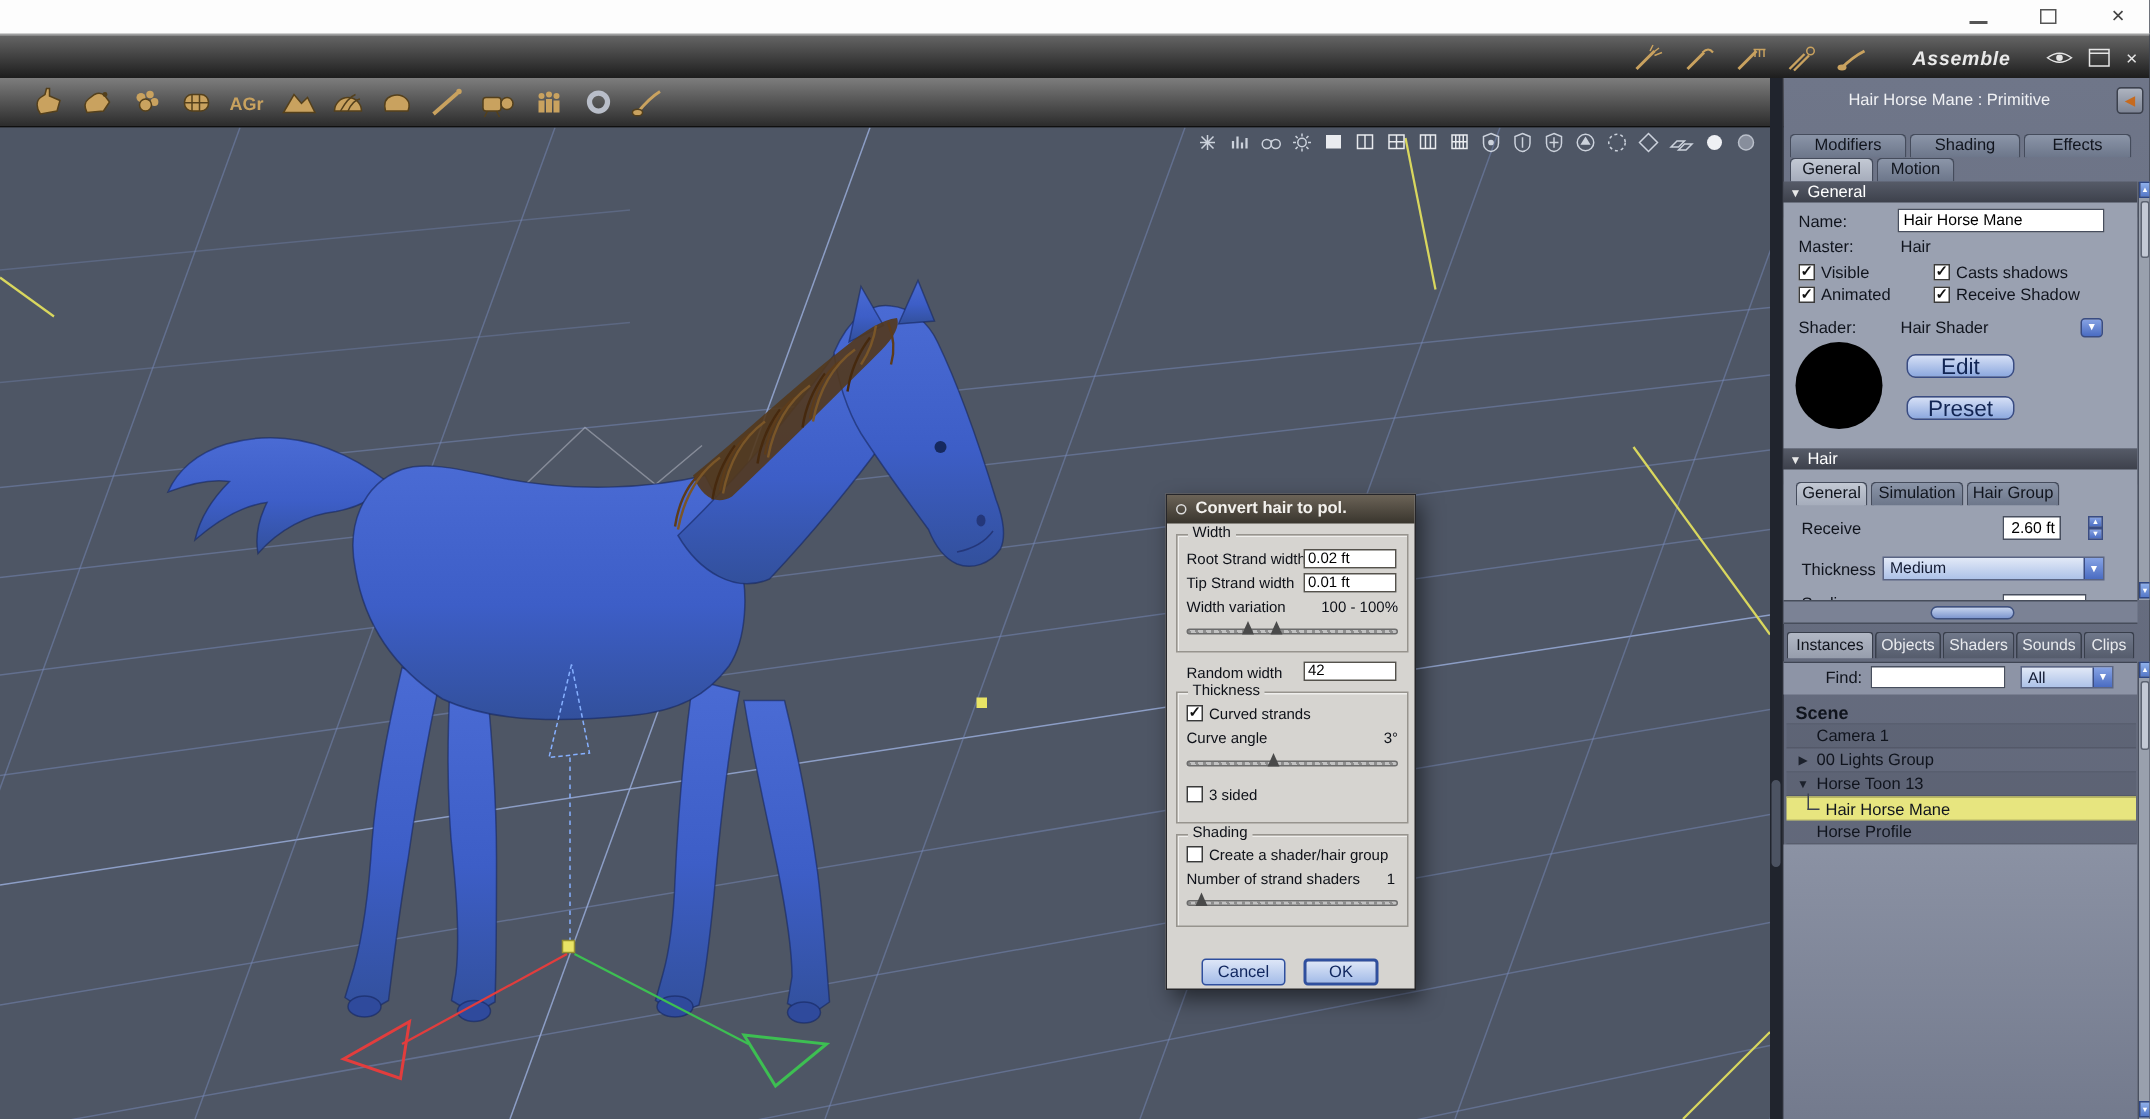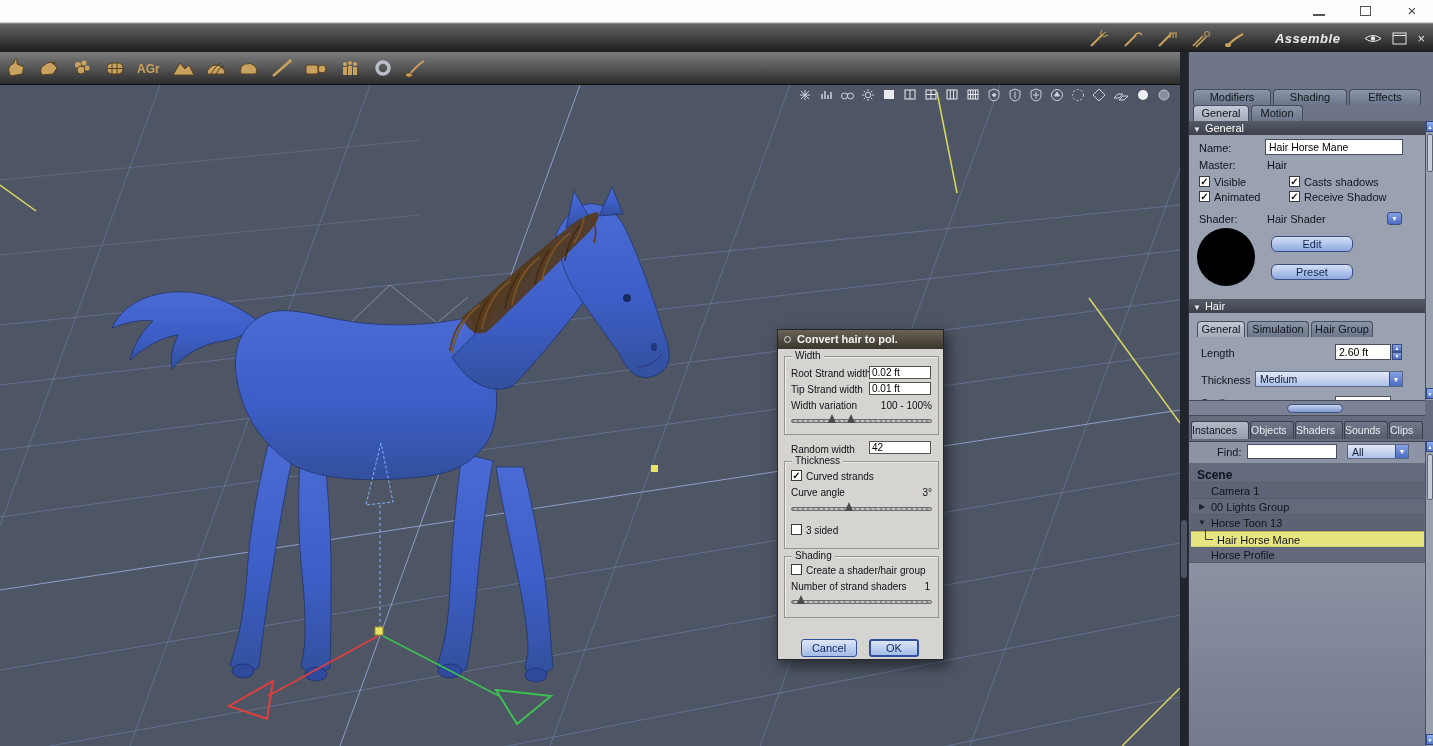--- a/index.html
+++ b/index.html
@@ -12,21 +12,21 @@
   .winbtn{position:absolute;top:3px;width:26px;height:17px;text-align:center;color:#444;cursor:default;}
   .winbtn .bar{position:absolute;left:7px;top:11px;width:12px;height:2px;background:#555;}
   .winbtn .box{position:absolute;left:8px;top:3px;width:11px;height:10px;border:1.5px solid #555;}
   .winbtn.close{font-size:15px;line-height:16px;}
 
   .bar2{position:absolute;left:0;top:23px;width:1433px;height:29px;background:linear-gradient(#646464,#1d1d1d);border-top:1px solid #8a8a8a;}
   .bar2-right{position:absolute;right:8px;top:0;height:29px;display:flex;align-items:center;gap:10px;}
   .assemble-label{color:#e9e9e9;font-weight:bold;font-style:italic;font-size:13px;letter-spacing:.5px;margin:0 14px 0 18px;}
   .bar2 .wicon{color:#e6e6e6;font-size:13px;line-height:13px;}
 
-  .tools-row{position:absolute;left:0;top:52px;width:1388px;height:33px;background:linear-gradient(#7d7d7d,#2c2c2c);border-bottom:1px solid #101010;display:flex;align-items:center;gap:7px;padding-left:3px;}
+  .tools-row{position:absolute;left:0;top:52px;width:1388px;height:33px;background:linear-gradient(#7d7d7d,#2c2c2c);border-bottom:1px solid #101010;display:flex;align-items:center;gap:7px;padding-left:19px;}
 
   
   .viewport{position:absolute;left:0;top:85px;width:1180px;height:661px;background:#4e5665;overflow:hidden;}
   .vp-toolbar{position:absolute;right:8px;top:3px;display:flex;align-items:center;gap:5px;z-index:2;}
   .vstrip{position:absolute;left:1180px;top:52px;width:8px;height:694px;background:#20242d;}
   .vthumb{position:absolute;left:1px;top:468px;width:6px;height:58px;background:#4c5362;border-radius:3px;}
 
   
   .dialog{position:absolute;left:777px;top:244px;width:167px;height:331px;background:#d6d4d0;border:1px solid #26262a;box-shadow:4px 6px 14px rgba(0,0,0,.55);z-index:5;}
   .dlg-title{position:absolute;left:0;top:0;right:0;height:19px;background:linear-gradient(#6b6357,#39352d);color:#f4f2ee;font-weight:bold;font-size:11px;line-height:19px;padding-left:19px;}
@@ -48,29 +48,29 @@
   .p-header{position:absolute;left:0;top:3px;width:245px;height:25px;}
   .p-title{position:absolute;left:0;right:24px;top:6px;text-align:center;color:#f0f1f4;font-size:11px;}
   .p-back{position:absolute;right:5px;top:3px;width:18px;height:18px;background:linear-gradient(#aeb4c0,#7d8494);border:1px solid #3c414d;border-radius:3px;color:#c66a1e;font-size:9px;text-align:center;line-height:17px;}
   .ptab{position:absolute;height:16px;background:linear-gradient(#8b95a8,#6c768a);border:1px solid #454c5c;border-bottom:none;border-radius:4px 4px 0 0;text-align:center;font-size:11px;line-height:15px;color:#10141d;}
   .ptab.active{background:linear-gradient(#c3c9d4,#a5acbb);}
   .secbar{position:absolute;left:0;width:236px;height:24px;background:linear-gradient(#565b68,#2b2e37);color:#fff;font-size:11px;line-height:14px;padding-left:4px;}
   .sec-tri{font-size:8px;margin-right:4px;color:#e8e8e8;}
   .pcontent{position:absolute;left:0;width:236px;background:#9aa1b1;}
   .plabel{position:absolute;font-size:11px;color:#10141d;white-space:nowrap;}
   .pfield{position:absolute;background:#fff;border:1px solid #474e5e;font-size:10.5px;font-family:"Liberation Sans",sans-serif;padding:0 3px;height:16px;}
-  .bluebtn{position:absolute;width:82px;height:16px;background:linear-gradient(#d6e0f6,#8ca8de);border:1px solid #3a4c82;border-radius:6px;color:#122553;font-size:11px;text-align:center;line-height:15px;}
+  .bluebtn{position:absolute;width:72px;height:16px;background:linear-gradient(#d6e0f6,#8ca8de);border:1px solid #3a4c82;border-radius:6px;color:#122553;font-size:15px;text-align:center;line-height:15px;}
   .pdrop{position:absolute;height:16px;background:linear-gradient(#e2e9f7,#adc2e8);border:1px solid #5a6584;font-size:10.5px;line-height:15px;padding-left:4px;color:#101830;}
   .dd-btn{position:absolute;right:0;top:0;bottom:0;width:13px;background:linear-gradient(#87a3e4,#4a6cc2);border-left:1px solid #3a4c82;color:#fff;font-size:7px;text-align:center;line-height:15px;}
   .mini-dd{position:absolute;width:15px;height:13px;background:linear-gradient(#87a3e4,#4a6cc2);border:1px solid #3a4c82;border-radius:3px;color:#fff;font-size:7px;text-align:center;line-height:12px;}
   .stepper{position:absolute;width:10px;height:16px;}
   .stepper span{position:absolute;left:0;width:10px;height:8px;background:linear-gradient(#87a3e4,#4a6cc2);border:1px solid #3a4c82;color:#fff;font-size:5px;line-height:7px;text-align:center;}
   .splitter{position:absolute;left:0;width:236px;height:16px;background:linear-gradient(#8087999e,#6a7184);border-top:1px solid #474d5b;border-bottom:1px solid #474d5b;background:#7b8295;}
   .split-handle{position:absolute;left:98px;top:3px;width:56px;height:9px;background:linear-gradient(#c6d4ee,#7e97cf);border:1px solid #3f517f;border-radius:5px;}
-  .btab{position:absolute;top:0;height:18px;background:linear-gradient(#70788a,#555c6c);border:1px solid #383e4b;border-bottom:none;border-radius:3px 3px 0 0;color:#e8eaee;font-size:10.5px;text-align:left;line-height:17px;}
+  .btab{position:absolute;top:0;height:18px;background:linear-gradient(#70788a,#555c6c);border:1px solid #383e4b;border-bottom:none;border-radius:3px 3px 0 0;color:#e8eaee;font-size:10.5px;text-align:center;line-height:17px;}
   .btab.active{background:linear-gradient(#b2b8c5,#969dac);color:#10141d;}
   .find-row{position:absolute;left:0;width:236px;height:22px;background:#8d94a6;border-top:1px solid #3f4553;}
   .tree-row{position:absolute;left:2px;width:233px;height:16px;font-size:11px;line-height:16px;color:#10141d;border-bottom:1px solid rgba(0,0,0,.10);}
   .tree-row.alt{background:rgba(0,0,0,.05);}
   .tree-row.sel{background:#e7e57f;border-top:1px solid #b9b760;}
   .tree-arrow{position:absolute;font-size:8px;color:#1c212c;top:0;}
   .tree-label{position:absolute;top:0;white-space:nowrap;}
   .conn{position:absolute;left:14px;top:-3px;width:8px;height:11px;border-left:1px solid #3c4250;border-bottom:1px solid #3c4250;}
   .tree-empty{position:absolute;left:0;top:511px;width:236px;height:183px;background:linear-gradient(#8b92a4,#737a8d);}
   .sb{position:absolute;left:236px;width:9px;background:#99a0ad;border-left:1px solid #4b5160;}
@@ -392,20 +392,24 @@
     <div class="dlg-btn" style="top:309px;left:23px;width:56px">Cancel</div>
     <div class="dlg-btn default" style="top:309px;left:91px;width:50px">OK</div>
   </div>
 </div>
 
 <div class="vstrip">
     <div class="vthumb"></div>
   </div>
 
 <div class="panel">
+  <div class="p-header">
+    <span class="p-title">Hair Horse Mane : Primitive</span>
+    <span class="p-back">◀</span>
+  </div>
 
   <span class="ptab" style="top:37px;left:4px;width:78px">Modifiers</span>
   <span class="ptab" style="top:37px;left:84px;width:74px">Shading</span>
   <span class="ptab" style="top:37px;left:160px;width:72px">Effects</span>
   <span class="ptab active" style="top:53px;left:4px;width:56px">General</span>
   <span class="ptab" style="top:53px;left:62px;width:52px">Motion</span>
 
   <div class="secbar" style="top:69px">
     <span class="sec-tri">▼</span><span>General</span>
   </div>
@@ -435,22 +439,22 @@
 
   <div class="secbar" style="top:247px">
     <span class="sec-tri">▼</span><span>Hair</span>
   </div>
 
   <div class="pcontent" style="top:261px;height:87px"></div>
   <span class="ptab active" style="top:269px;left:8px;width:48px">General</span>
   <span class="ptab" style="top:269px;left:58px;width:62px">Simulation</span>
   <span class="ptab" style="top:269px;left:122px;width:62px">Hair Group</span>
 
-  <span class="plabel" style="top:295px;left:12px">Length</span>
-  <input class="pfield" style="top: 292px; left: 146px; width: 56px; " value="2.60 ft">
+  <span class="plabel" style="top:295px;left:12px">Receive</span>
+  <input class="pfield" style="top: 292px; left: 146px; width: 39px; text-align: right;" value="2.60 ft">
   <div class="stepper" style="top:292px;left:203px">
     <span style="top:0">▲</span>
     <span style="top:8px">▼</span>
   </div>
 
   <span class="plabel" style="top:322px;left:12px">Thickness</span>
   <div class="pdrop" style="top:319px;left:66px;width:148px">
     <span>Medium</span>
     <span class="dd-btn">▼</span>
   </div>

